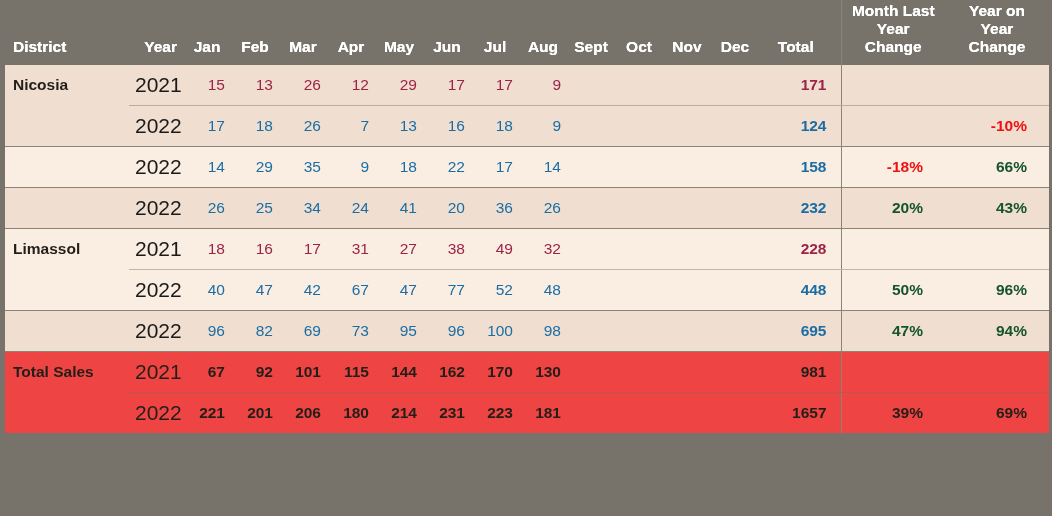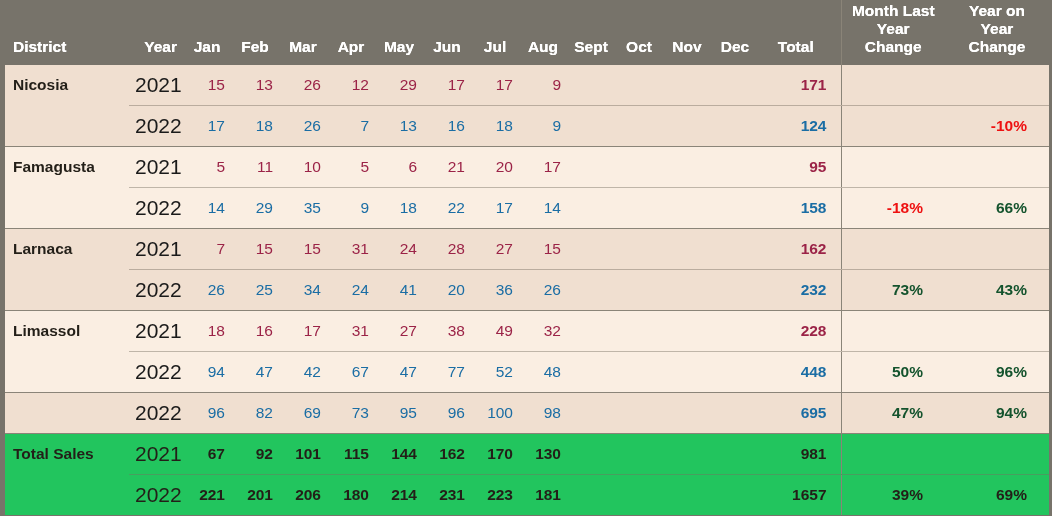--- a/index.html
+++ b/index.html
@@ -60,21 +60,21 @@
 
   
   .v2021{color:#9b2347;}
   .v2022{color:#1a6da4;}
   .neg{color:#ee1111;}
   .pos{color:#14532d;}
 
   
   tr.g-dark td{background:#f0dfd0;}
   tr.g-light td{background:#faeee2;}
-  tr.g-total td{background:#22c55e;color:#231f18;}
+  tr.g-total td{background:#ef4444;color:#231f18;}
   tr.g-total td.district,tr.g-total td.year{color:#231f18;}
   tr.g-total td.month,tr.g-total td.total,tr.g-total td.chg{font-weight:bold;}
 
   
   tr.row-2021 td{border-bottom:1px solid rgba(120,110,98,.45);}
   tr.row-2021 td.district{border-bottom:none;}
   tr.row-2022 td{border-bottom:1px solid #8a8478;}
   tr.row-2022.last td{border-bottom:none;}
 
   
@@ -165,94 +165,56 @@
           <td class="month v2022">18</td>
           <td class="month v2022">9</td>
           <td class="month v2022"></td>
           <td class="month v2022"></td>
           <td class="month v2022"></td>
           <td class="month v2022"></td>
           <td class="total v2022">124</td>
           <td class="chg div-left "></td>
           <td class="chg neg">-10%</td>
         </tr>
-        <tr class="g-light row-2021">
-          <td class="district">Famagusta</td>
-          <td class="year">2021</td>
-          <td class="month v2021">5</td>
-          <td class="month v2021">11</td>
-          <td class="month v2021">10</td>
-          <td class="month v2021">5</td>
-          <td class="month v2021">6</td>
-          <td class="month v2021">21</td>
-          <td class="month v2021">20</td>
-          <td class="month v2021">17</td>
-          <td class="month v2021"></td>
-          <td class="month v2021"></td>
-          <td class="month v2021"></td>
-          <td class="month v2021"></td>
-          <td class="total v2021">95</td>
-          <td class="chg div-left "></td>
-          <td class="chg "></td>
-        </tr>
         <tr class="g-light row-2022">
           <td class="district"></td>
           <td class="year">2022</td>
           <td class="month v2022">14</td>
           <td class="month v2022">29</td>
           <td class="month v2022">35</td>
           <td class="month v2022">9</td>
           <td class="month v2022">18</td>
           <td class="month v2022">22</td>
           <td class="month v2022">17</td>
           <td class="month v2022">14</td>
           <td class="month v2022"></td>
           <td class="month v2022"></td>
           <td class="month v2022"></td>
           <td class="month v2022"></td>
           <td class="total v2022">158</td>
           <td class="chg div-left neg">-18%</td>
           <td class="chg pos">66%</td>
         </tr>
-        <tr class="g-dark row-2021">
-          <td class="district">Larnaca</td>
-          <td class="year">2021</td>
-          <td class="month v2021">7</td>
-          <td class="month v2021">15</td>
-          <td class="month v2021">15</td>
-          <td class="month v2021">31</td>
-          <td class="month v2021">24</td>
-          <td class="month v2021">28</td>
-          <td class="month v2021">27</td>
-          <td class="month v2021">15</td>
-          <td class="month v2021"></td>
-          <td class="month v2021"></td>
-          <td class="month v2021"></td>
-          <td class="month v2021"></td>
-          <td class="total v2021">162</td>
-          <td class="chg div-left "></td>
-          <td class="chg "></td>
-        </tr>
         <tr class="g-dark row-2022">
           <td class="district"></td>
           <td class="year">2022</td>
           <td class="month v2022">26</td>
           <td class="month v2022">25</td>
           <td class="month v2022">34</td>
           <td class="month v2022">24</td>
           <td class="month v2022">41</td>
           <td class="month v2022">20</td>
           <td class="month v2022">36</td>
           <td class="month v2022">26</td>
           <td class="month v2022"></td>
           <td class="month v2022"></td>
           <td class="month v2022"></td>
           <td class="month v2022"></td>
           <td class="total v2022">232</td>
-          <td class="chg div-left pos">73%</td>
+          <td class="chg div-left pos">20%</td>
           <td class="chg pos">43%</td>
         </tr>
         <tr class="g-light row-2021">
           <td class="district">Limassol</td>
           <td class="year">2021</td>
           <td class="month v2021">18</td>
           <td class="month v2021">16</td>
           <td class="month v2021">17</td>
           <td class="month v2021">31</td>
           <td class="month v2021">27</td>
@@ -263,21 +225,21 @@
           <td class="month v2021"></td>
           <td class="month v2021"></td>
           <td class="month v2021"></td>
           <td class="total v2021">228</td>
           <td class="chg div-left "></td>
           <td class="chg "></td>
         </tr>
         <tr class="g-light row-2022">
           <td class="district"></td>
           <td class="year">2022</td>
-          <td class="month v2022">94</td>
+          <td class="month v2022">40</td>
           <td class="month v2022">47</td>
           <td class="month v2022">42</td>
           <td class="month v2022">67</td>
           <td class="month v2022">47</td>
           <td class="month v2022">77</td>
           <td class="month v2022">52</td>
           <td class="month v2022">48</td>
           <td class="month v2022"></td>
           <td class="month v2022"></td>
           <td class="month v2022"></td>

